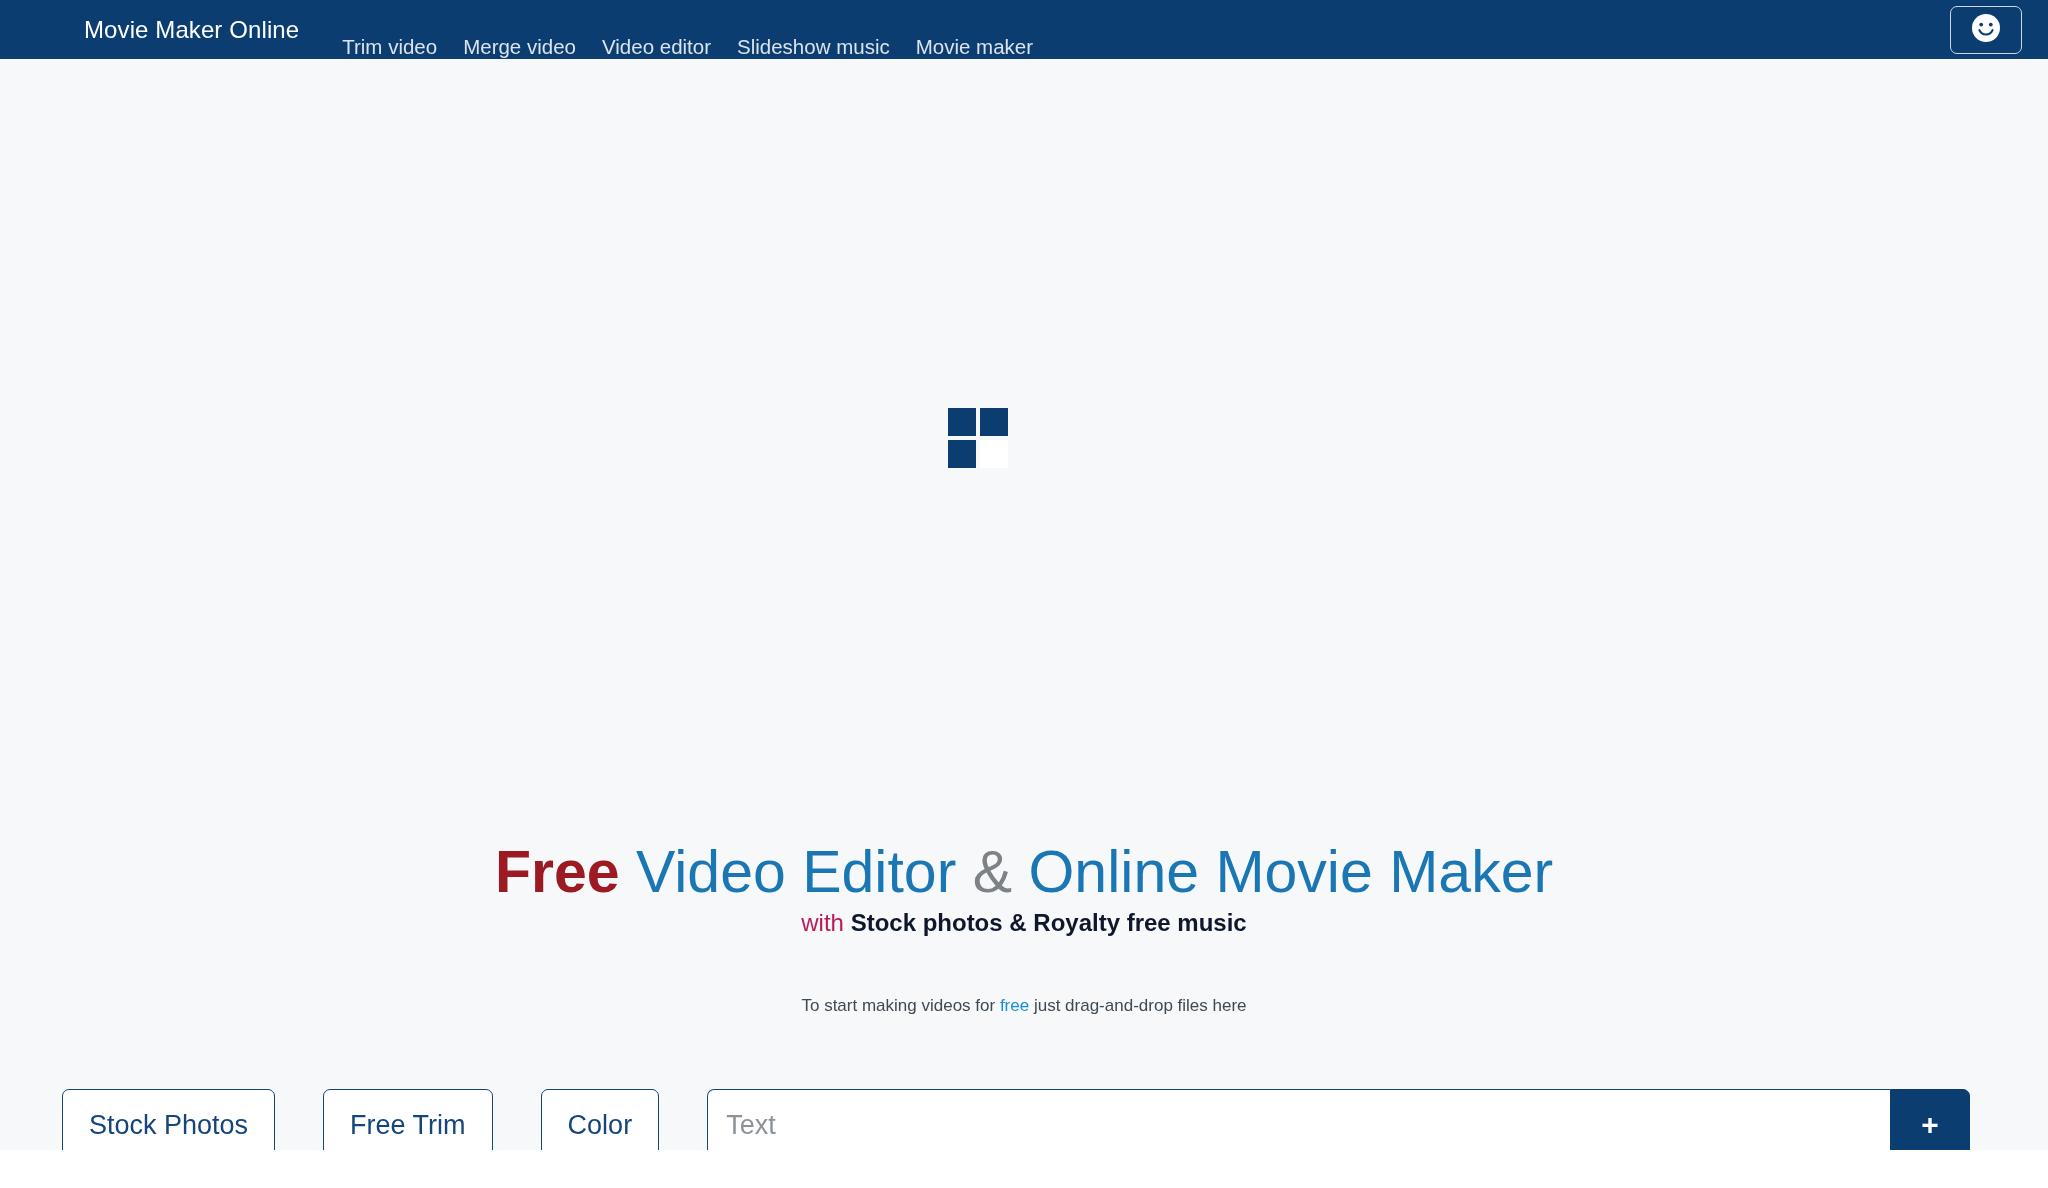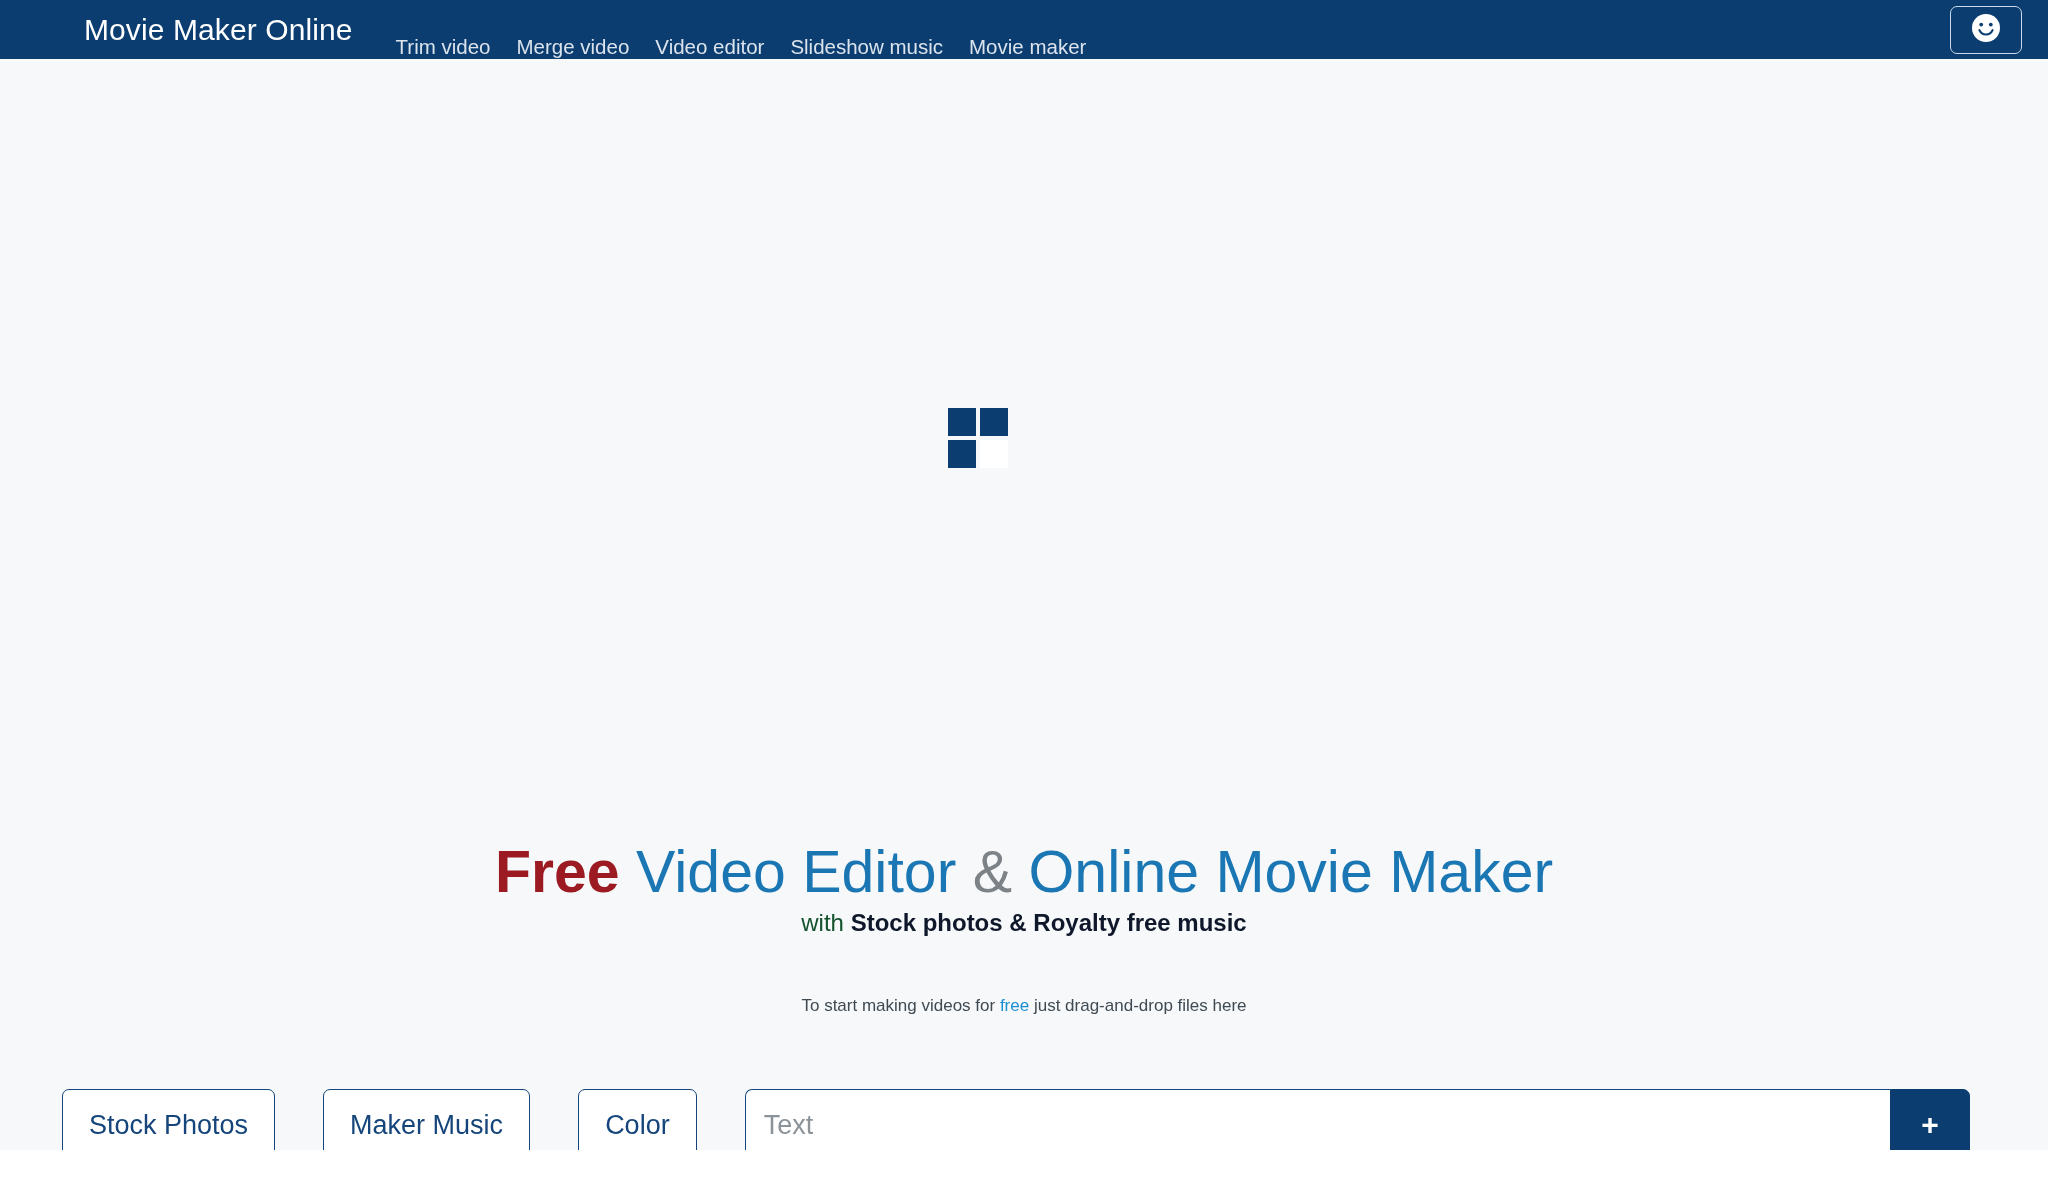--- a/index.html
+++ b/index.html
@@ -28,21 +28,21 @@
     top: 0; left: 0;
     width: 2048px;
     height: 59px;
     background: #0b3d70;
     display: flex;
     align-items: center;
     padding: 0 26px 0 84px;
   }
   .brand {
     color: #ffffff;
-    font-size: 30px;
+    font-size: 24px;
     font-weight: 400;
     letter-spacing: 0.1px;
     white-space: nowrap;
     margin-right: 30px;
     line-height: 1;
     cursor: pointer;
   }
   .nav {
     display: flex;
     align-items: center;
@@ -125,21 +125,21 @@
     position: absolute;
     left: 0;
     top: 848px;
     width: 2048px;
     text-align: center;
     font-size: 24px;
     font-weight: 700;
     line-height: 1.3;
     white-space: nowrap;
   }
-  .sub-with { color: #14532d; font-weight: 400; }
+  .sub-with { color: #be185d; font-weight: 400; }
   .sub-blue { color: #0f172a; font-weight: 700; margin-top: 44px; }
 
   .dropline {
     position: absolute;
     left: 0;
     top: 936px;
     width: 2048px;
     text-align: center;
     font-size: 17px;
     font-weight: 400;
@@ -286,21 +286,21 @@
     <div class="subtitle">
       <span class="sub-with">with</span><span> </span><span class="sub-blue">Stock photos &amp; Royalty free music</span>
     </div>
 
     <div class="dropline">
       <span>To start making videos for</span><span> </span><span class="drop-free">free</span><span> </span><span>just drag-and-drop files here</span>
     </div>
 
     <div class="actionbar">
       <button class="btn btn-outline">Stock Photos</button>
-      <button class="btn btn-outline">Maker Music</button>
+      <button class="btn btn-outline">Free Trim</button>
       <button class="btn btn-outline last">Color</button>
 
       <div class="text-group">
         <input class="text-input" type="text" placeholder="Text" style="">
         <button class="add-btn">+</button>
       </div>
     </div>
 
   </div>
 

